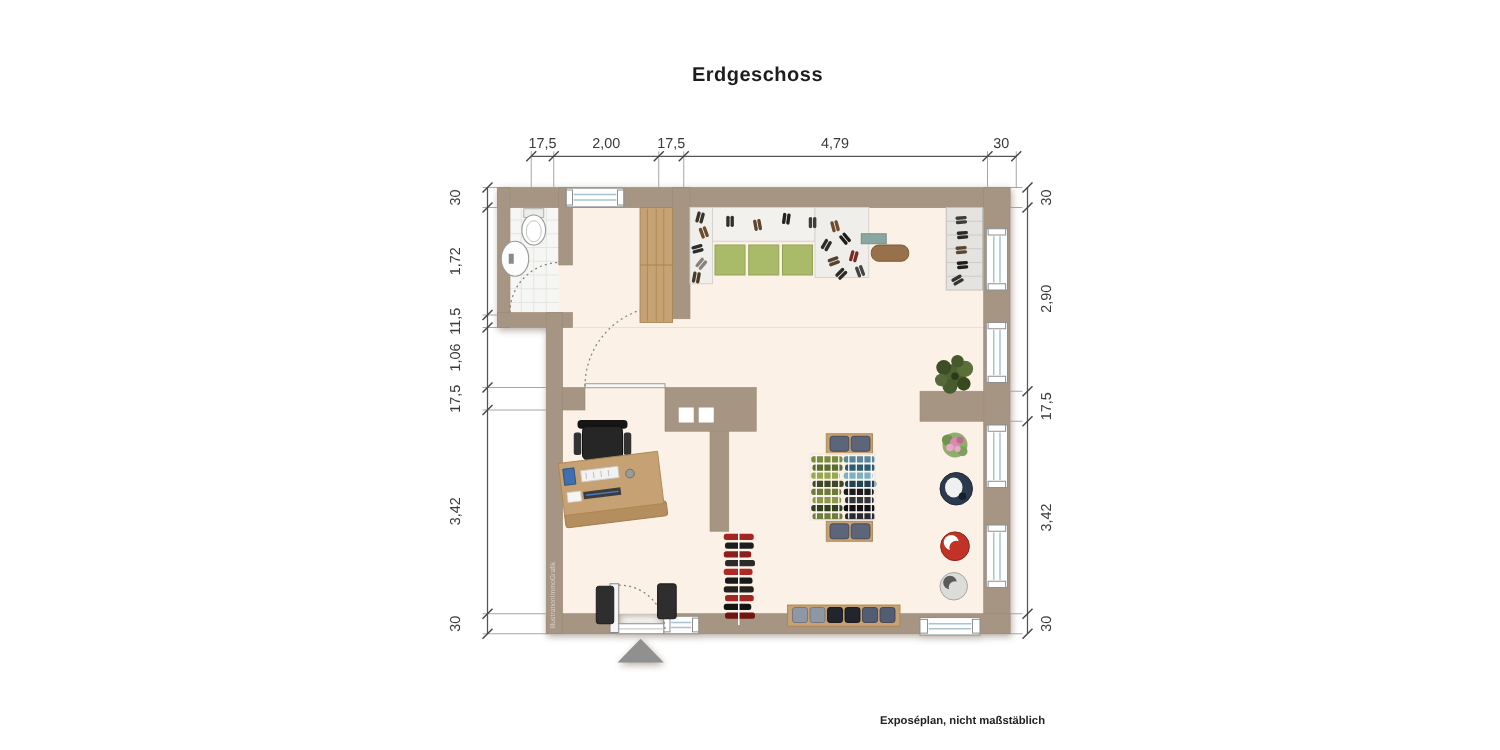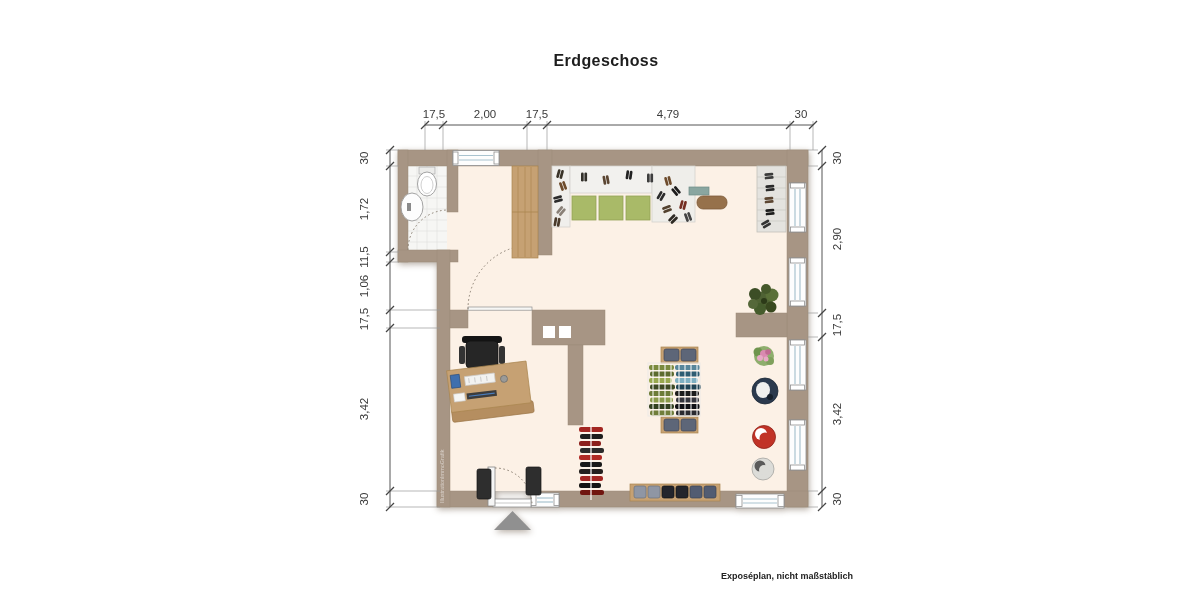--- a/index.html
+++ b/index.html
@@ -1,20 +1,20 @@
 <!DOCTYPE html>
 <html><head>
 <meta charset="utf-8">
 <style>
   html,body{margin:0;padding:0;background:#fff;width:1200px;height:600px;overflow:hidden;
             font-family:"Liberation Sans",sans-serif;}
   .stage{position:relative;width:1200px;height:600px;background:#fff;padding-left:12px;}
   .title{position:absolute;left:0;right:0;top:52px;text-align:center;
          font-size:16px;font-weight:700;letter-spacing:.4px;color:#1d1d1d;}
-  .footer{position:absolute;top:571px;right:359px;font-size:9px;font-weight:700;color:#222;}
+  .footer{position:absolute;top:571px;right:376px;font-size:9px;font-weight:700;color:#222;}
   svg{position:absolute;left:0;top:0;}
   svg text{font-family:"Liberation Sans",sans-serif;fill:#3a3a3a;font-size:11.5px;}
   .plan-shadow{filter:drop-shadow(1px 2px 3px rgba(90,70,50,.45));}
   .dimline{stroke:#555;stroke-width:1;}
   .extline{stroke:#999;stroke-width:.7;}
   .tick{stroke:#444;stroke-width:1.2;}
   .wall{fill:#a79584;stroke:#9b8a77;stroke-width:.5;}
   .winframe{fill:#fdfdfd;stroke:#8f8f8f;stroke-width:.8;}
   .winpost{fill:#fff;stroke:#8f8f8f;stroke-width:.8;}
   .glass{stroke:#a9c3cf;stroke-width:1.2;fill:none;}

